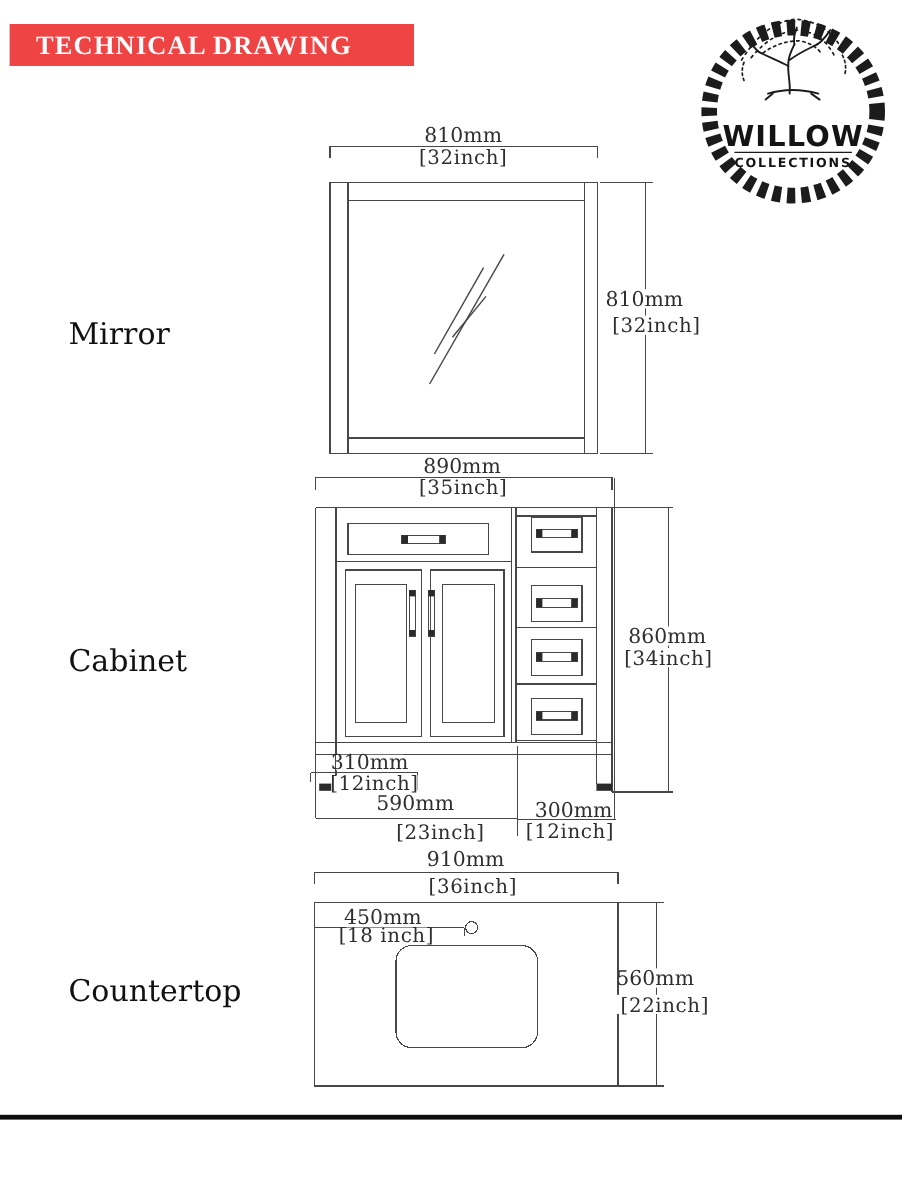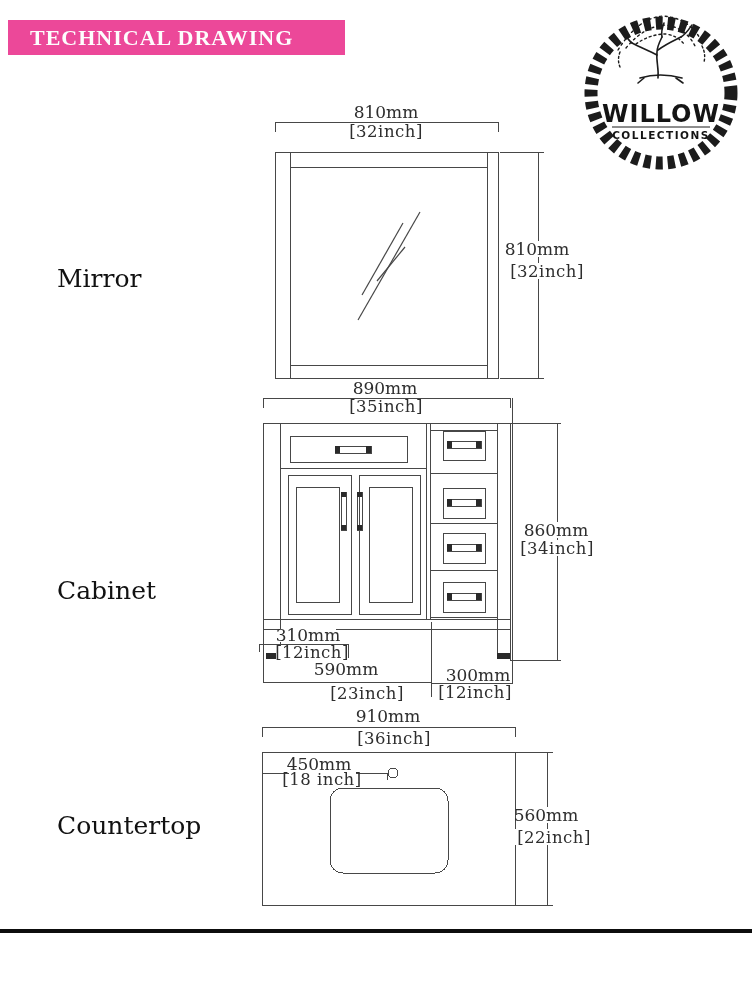--- a/index.html
+++ b/index.html
@@ -1,25 +1,25 @@
 <!DOCTYPE html>
 <html><head>
 <meta charset="utf-8">
 <style>
   html,body{margin:0;padding:0;background:#fff;}
   .page{position:relative;width:752px;height:990px;background:#ffffff;overflow:hidden;
         font-family:"Liberation Serif","DejaVu Serif",serif;color:#1f1f1f;}
-  .header-badge{position:absolute;left:8px;top:20px;width:337px;height:35px;background:#ec4899;
+  .header-badge{position:absolute;left:8px;top:20px;width:337px;height:35px;background:#ef4444;
         display:flex;align-items:center;}
   .header-badge span{color:#fdfdfd;font-size:22px;font-weight:bold;letter-spacing:1px;padding-left:22px;
         font-family:"Liberation Serif","DejaVu Serif",serif;}
   .section-label{position:absolute;left:57px;font-size:25px;font-weight:normal;color:#111;
         font-family:"DejaVu Serif","Liberation Serif",serif;}
   #lbl-mirror{top:264px;}
-  #lbl-cabinet{top:576px;}
+  #lbl-cabinet{top:536px;}
   #lbl-countertop{top:811px;}
   .logo-box{position:absolute;left:578px;top:10px;width:168px;height:168px;}
   .drawing-svg{position:absolute;left:0;top:0;}
   .ln{stroke:#474747;stroke-width:1;fill:none;shape-rendering:crispEdges;}
   .lnr{stroke:#474747;stroke-width:1.2;fill:none;}
   .filldark{fill:#2a2a2a;stroke:none;}
   .bg{fill:#ffffff;stroke:none;}
   .dim-text{font-family:"DejaVu Serif","Liberation Serif",serif;font-size:17px;fill:#2e2e2e;}
   .dim-inch{font-size:16.5px;letter-spacing:0.5px;}
   .footer-rule{position:absolute;left:0;top:929px;width:752px;height:4px;background:#0d0d0d;}

